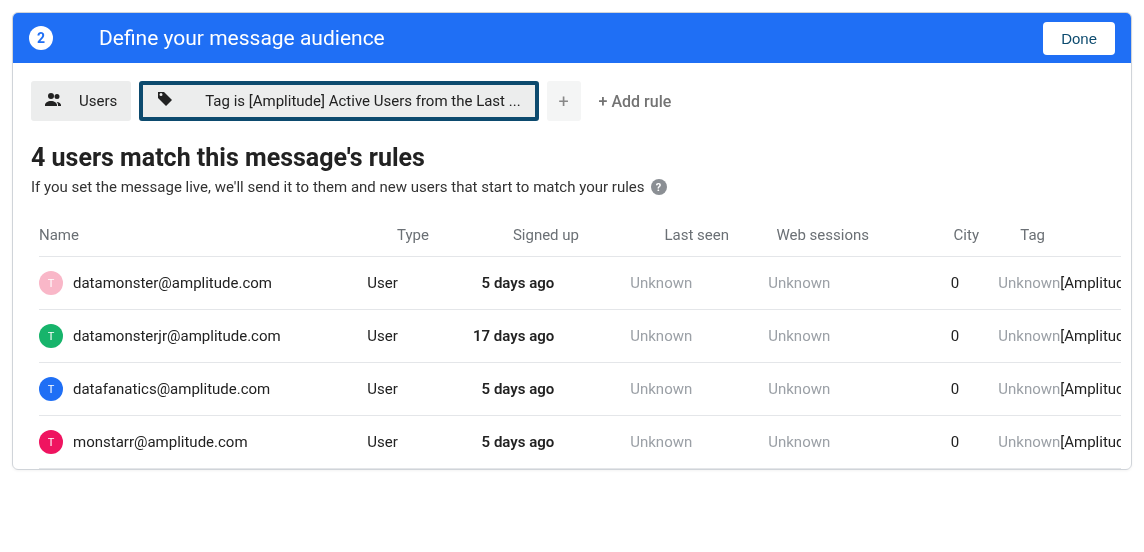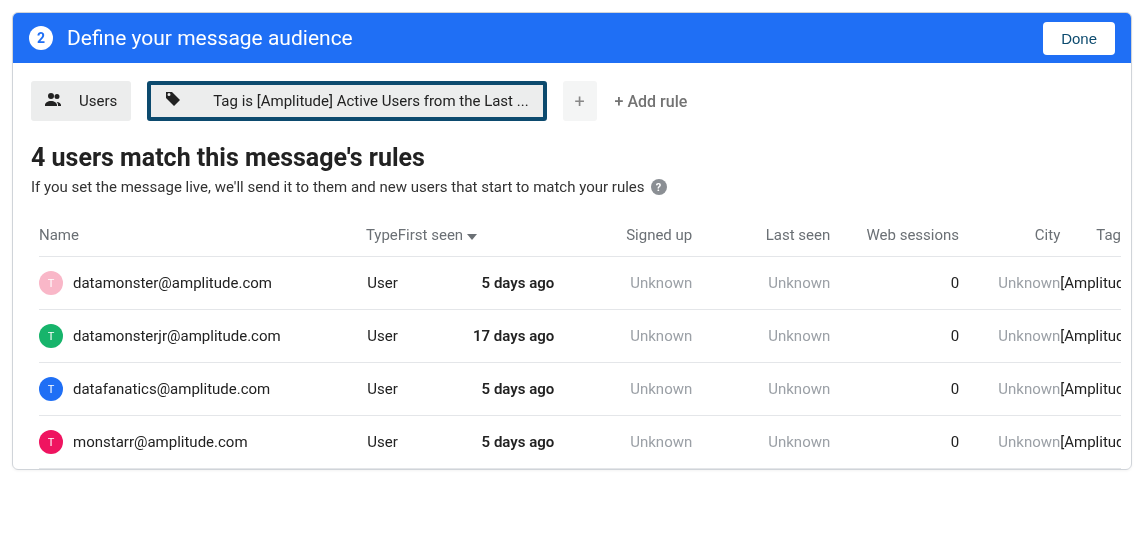--- a/index.html
+++ b/index.html
@@ -35,20 +35,21 @@
     font-size: 14px;
     display: flex;
     align-items: center;
     justify-content: center;
     margin-right: 14px;
   }
   .panel-title {
     font-size: 21px;
     font-weight: 400;
     flex: 1;
+    margin-left: 32px;
   }
   .done-btn {
     background: #fff;
     color: #0c4a6e;
     border: none;
     border-radius: 4px;
     padding: 8px 18px;
     font-size: 15px;
     font-weight: 500;
     cursor: pointer;
@@ -63,21 +64,21 @@
     margin-bottom: 22px;
   }
   .chip {
     display: inline-flex;
     align-items: center;
     background: #eceded;
     border-radius: 3px;
     padding: 8px 14px;
     font-size: 15px;
     color: #222;
-    margin-right: 16px;
+    margin-right: 8px;
     height: 40px;
   }
   .chip svg, .chip .icon { margin-right: 8px; }
   .chip-highlight {
     border: 4px solid #0c4a6e;
     padding: 4px 14px;
     gap: 16px;
   }
   .add-chip {
     display: inline-flex;
@@ -210,28 +211,20 @@
     <h2 class="heading">4 users match this message's rules</h2>
     <div class="subheading">
       <span>If you set the message live, we'll send it to them and new users that start to match your rules</span>
       <span class="help-icon">?</span>
     </div>
 
     <div class="table">
       <div class="thead">
         <div class="col-name">Name</div>
         <div class="col-type">Type</div>
-        <div class="col-first">
-          <span>First seen</span>
-          <span class="sort-caret">
-            <svg width="10" height="8" viewBox="0 0 10 8">
-                <path fill="#6b7075" d="M5 8L0 2h10z"></path>
-              </svg>
-          </span>
-        </div>
         <div class="col-signed">Signed up</div>
         <div class="col-last">Last seen</div>
         <div class="col-web">Web sessions</div>
         <div class="col-city">City</div>
         <div class="col-tag">Tag</div>
       </div>
       <div id="tbody">
           <div class="trow">
             <div class="col-name">
               <span class="avatar" style="background:#f9b7c8">T</span>

